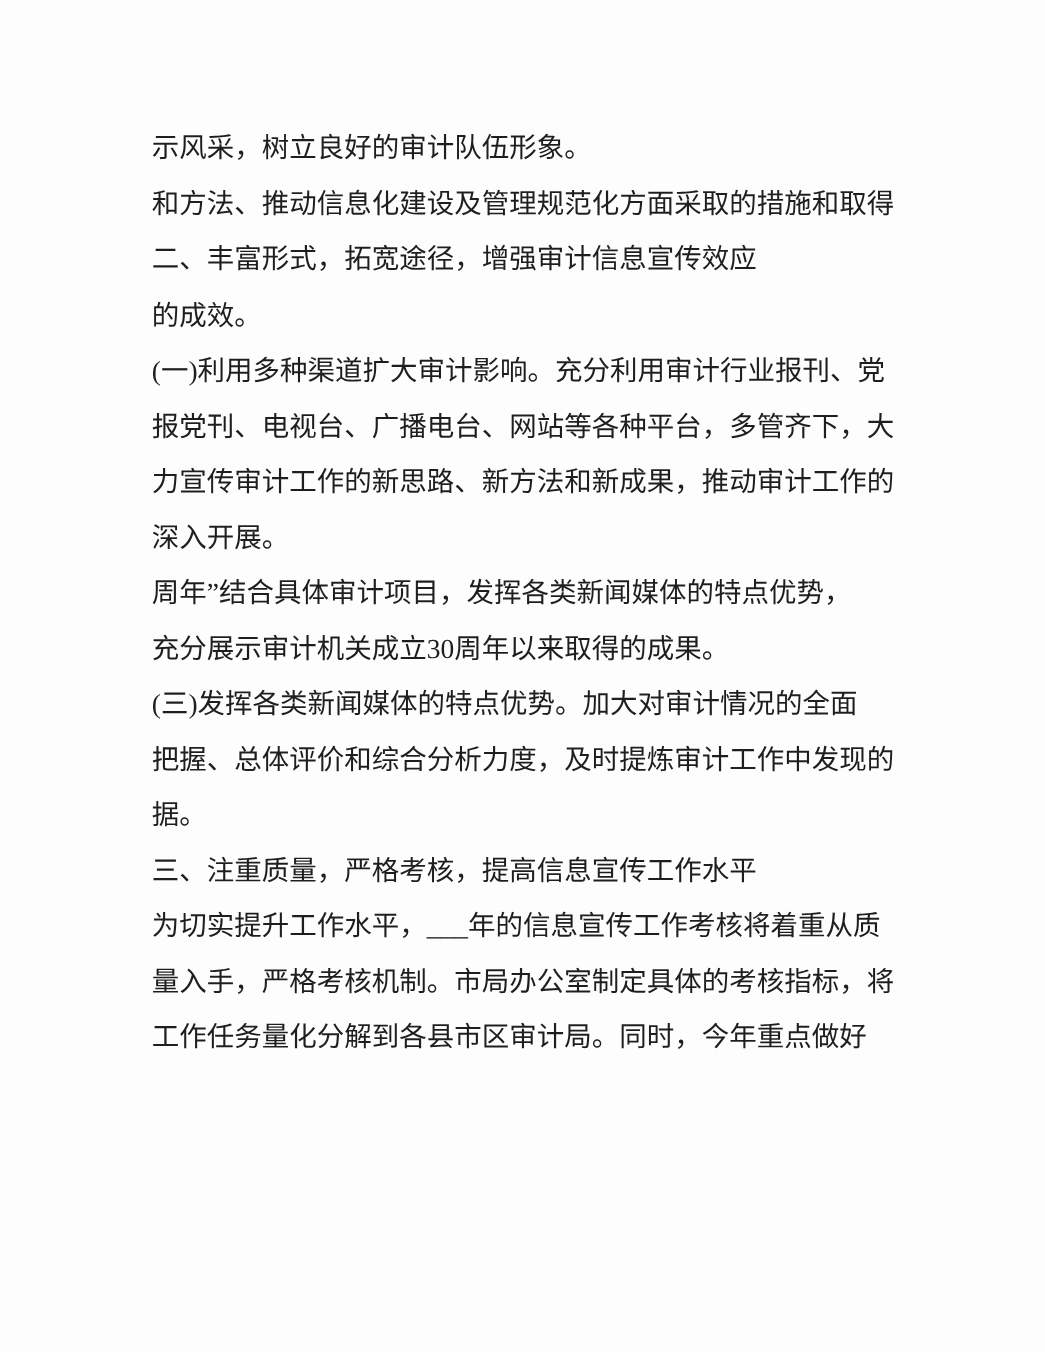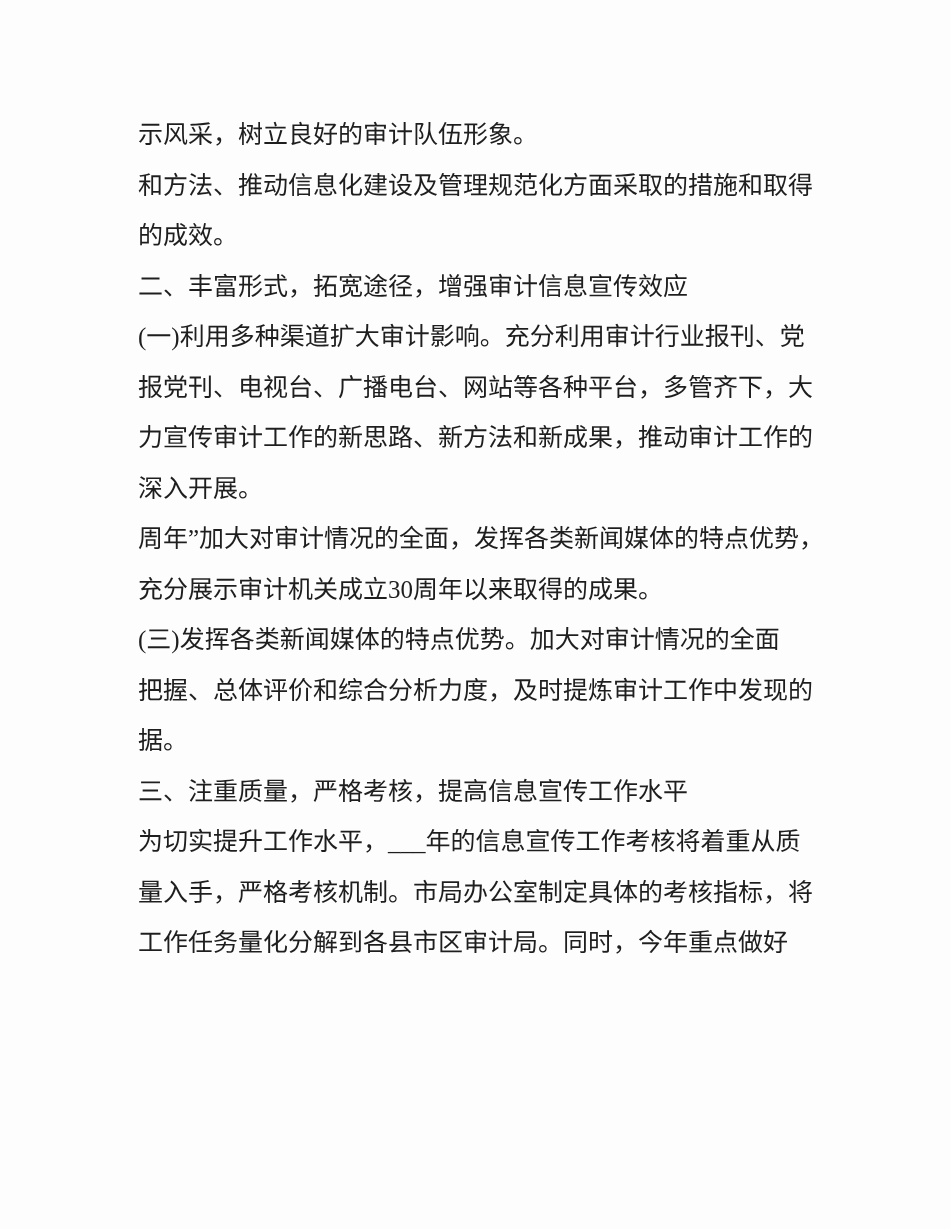--- a/index.html
+++ b/index.html
@@ -37,27 +37,27 @@
     letter-spacing: 0;
   }
 </style>
 </head>
 <body>
 
 <div class="page">
   <div class="textblock">
     <div class="line">示风采，树立良好的审计队伍形象。</div>
     <div class="line">和方法、推动信息化建设及管理规范化方面采取的措施和取得</div>
+    <div class="line">二、丰富形式，拓宽途径，增强审计信息宣传效应</div>
     <div class="line">的成效。</div>
-    <div class="line">二、丰富形式，拓宽途径，增强审计信息宣传效应</div>
     <div class="line">(一)利用多种渠道扩大审计影响。充分利用审计行业报刊、党</div>
     <div class="line">报党刊、电视台、广播电台、网站等各种平台，多管齐下，大</div>
     <div class="line">力宣传审计工作的新思路、新方法和新成果，推动审计工作的</div>
     <div class="line">深入开展。</div>
-    <div class="line">周年”加大对审计情况的全面，发挥各类新闻媒体的特点优势，</div>
+    <div class="line">周年”结合具体审计项目，发挥各类新闻媒体的特点优势，</div>
     <div class="line">充分展示审计机关成立30周年以来取得的成果。</div>
     <div class="line">(三)发挥各类新闻媒体的特点优势。加大对审计情况的全面</div>
     <div class="line">把握、总体评价和综合分析力度，及时提炼审计工作中发现的</div>
     <div class="line">据。</div>
     <div class="line">三、注重质量，严格考核，提高信息宣传工作水平</div>
     <div class="line">为切实提升工作水平，___年的信息宣传工作考核将着重从质</div>
     <div class="line">量入手，严格考核机制。市局办公室制定具体的考核指标，将</div>
     <div class="line">工作任务量化分解到各县市区审计局。同时，今年重点做好</div>
   </div>
 </div>

